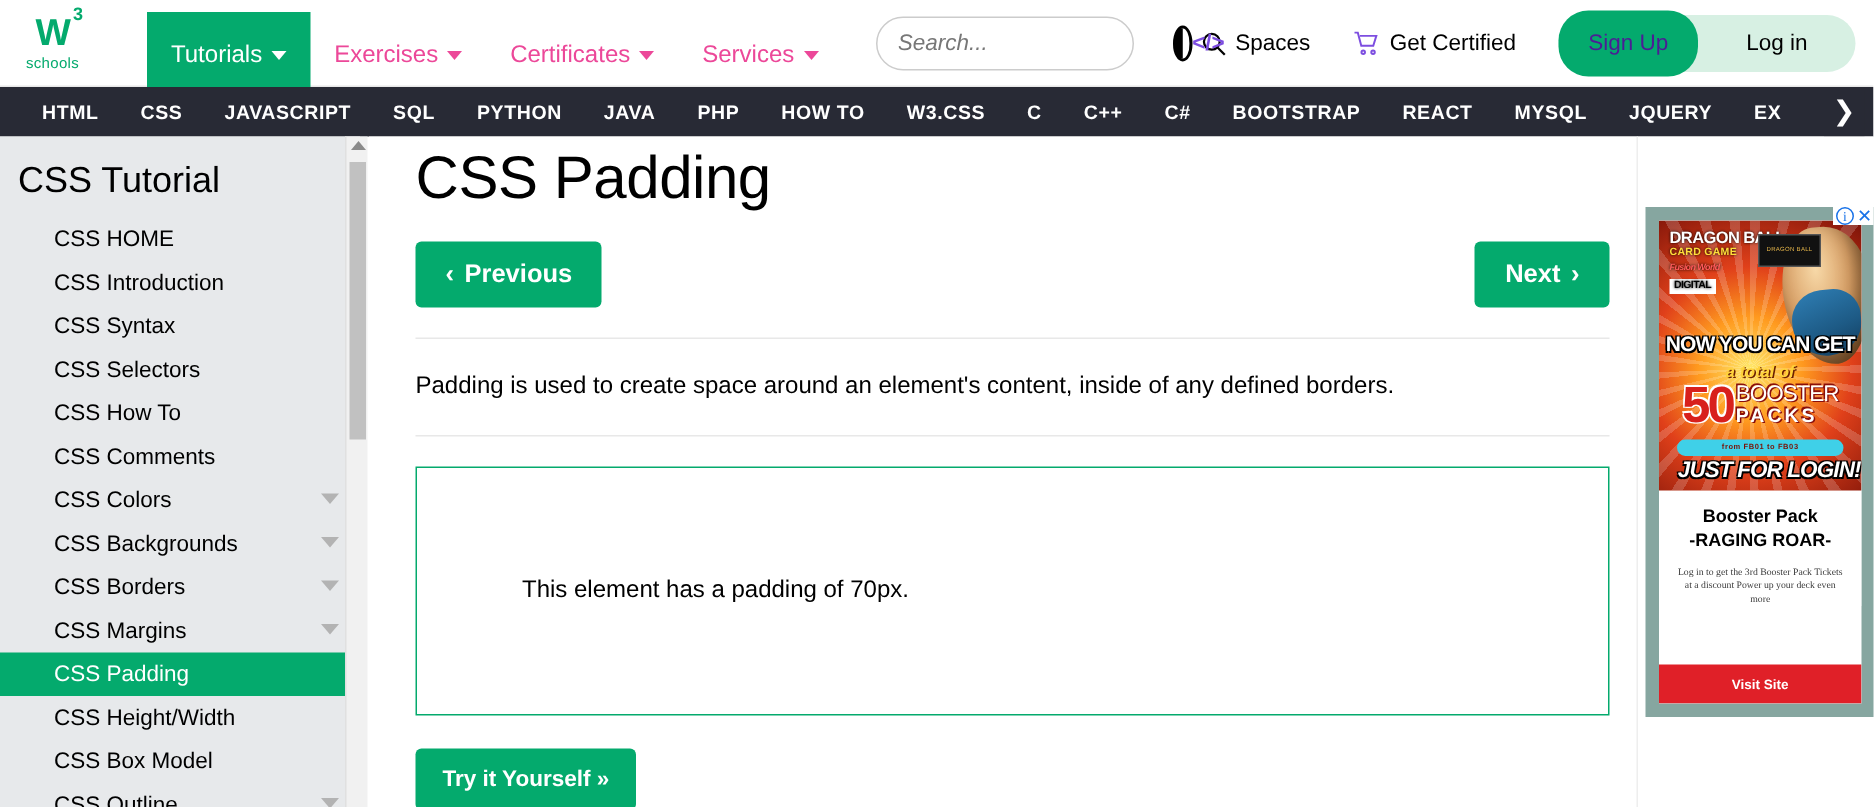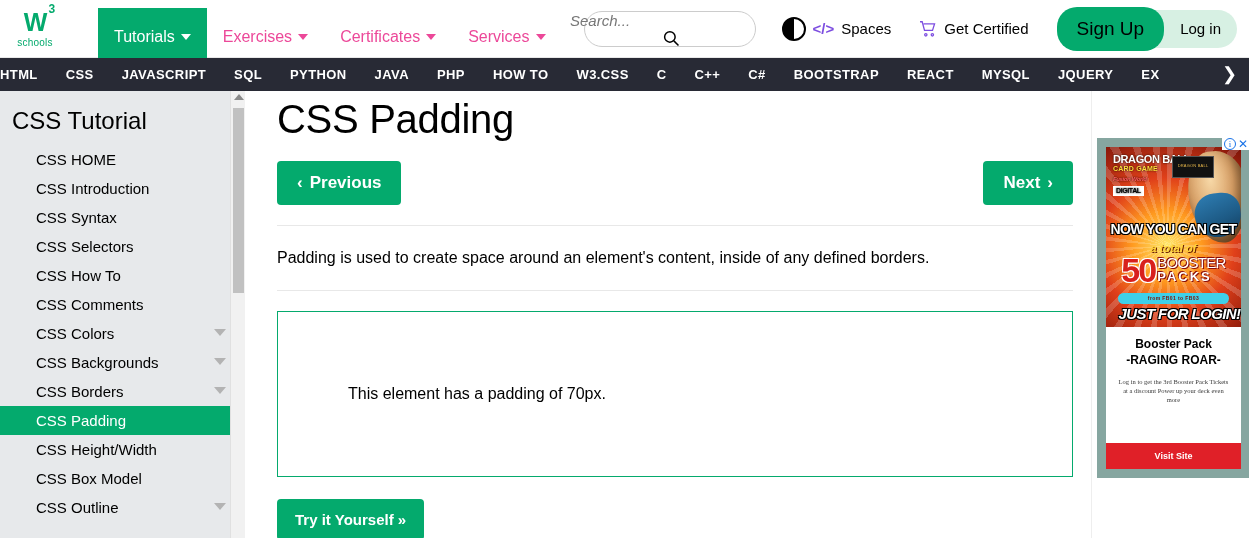--- a/index.html
+++ b/index.html
@@ -51,21 +51,20 @@
     border-right: 5px solid transparent;
     border-top: 6px solid currentColor;
   }
   .search-box {
     margin-left: 22px;
     width: 172px; height: 36px;
     border: 1px solid #ccc; border-radius: 18px;
     display: flex; align-items: center;
     padding: 0 12px 0 14px;
     background: #fff;
-    flex-direction: column;
   }
   .search-box input {
     border: 0; outline: none; flex: 1;
     font-size: 15px; font-style: italic; color: #555;
     font-family: "Liberation Sans", sans-serif;
     background: transparent;
   }
   .search-box input::placeholder { color: #777; font-style: italic; }
   .search-icon { width: 18px; height: 18px; flex: 0 0 auto; }
   .darkmode-btn {
@@ -83,45 +82,45 @@
     font-size: 15px; color: #000; cursor: pointer;
     margin-right: 28px; white-space: nowrap;
   }
   .ico-code { color: #7d4ee0; font-weight: bold; font-size: 15px; }
   .cart-ico { width: 18px; height: 16px; }
   .auth-group {
     display: flex; align-items: center;
     background: #d7f0e3; border-radius: 20px; height: 38px;
   }
   .btn-signup {
-    background: #04AA6D; color: #000000;
+    background: #04AA6D; color: #4c1d95;
     border-radius: 20px; height: 44px;
     display: flex; align-items: center;
-    padding: 0 20px; font-size: 19px; cursor: pointer;
+    padding: 0 20px; font-size: 15px; cursor: pointer;
     white-space: nowrap;
   }
   .btn-login {
     color: #000; font-size: 15px;
-    padding: 0 16px; cursor: pointer; white-space: nowrap;
+    padding: 0 32px; cursor: pointer; white-space: nowrap;
   }
 
   
   .topicnav {
     position: absolute; top: 58px; left: 0;
     width: 1249px; height: 33px;
     background: #282A35;
     display: flex; align-items: center;
     overflow: hidden;
   }
   .topic-item {
     color: #fff; font-size: 13px; font-weight: bold;
     letter-spacing: .4px; padding: 0 14px;
     cursor: pointer; white-space: nowrap; line-height: 33px;
   }
-  .topic-item:first-child { padding-left: 0; }
+  .topic-item:first-child { padding-left: 28px; }
   .topic-arrow {
     position: absolute; right: 6px; top: 0;
     color: #fff; font-size: 18px; line-height: 33px;
     padding: 0 6px; cursor: pointer;
     background: #282A35;
   }
 
   
   .sidebar {
     position: absolute; top: 91px; left: 0;
@@ -460,20 +459,24 @@
       <i class="side-chev"></i>
     </div>
     <div class="side-item">
       <span>CSS Backgrounds</span>
       <i class="side-chev"></i>
     </div>
     <div class="side-item">
       <span>CSS Borders</span>
       <i class="side-chev"></i>
     </div>
+    <div class="side-item">
+      <span>CSS Margins</span>
+      <i class="side-chev"></i>
+    </div>
     <div class="side-item active">
       <span>CSS Padding</span>
     </div>
     <div class="side-item">
       <span>CSS Height/Width</span>
     </div>
     <div class="side-item">
       <span>CSS Box Model</span>
     </div>
     <div class="side-item">

